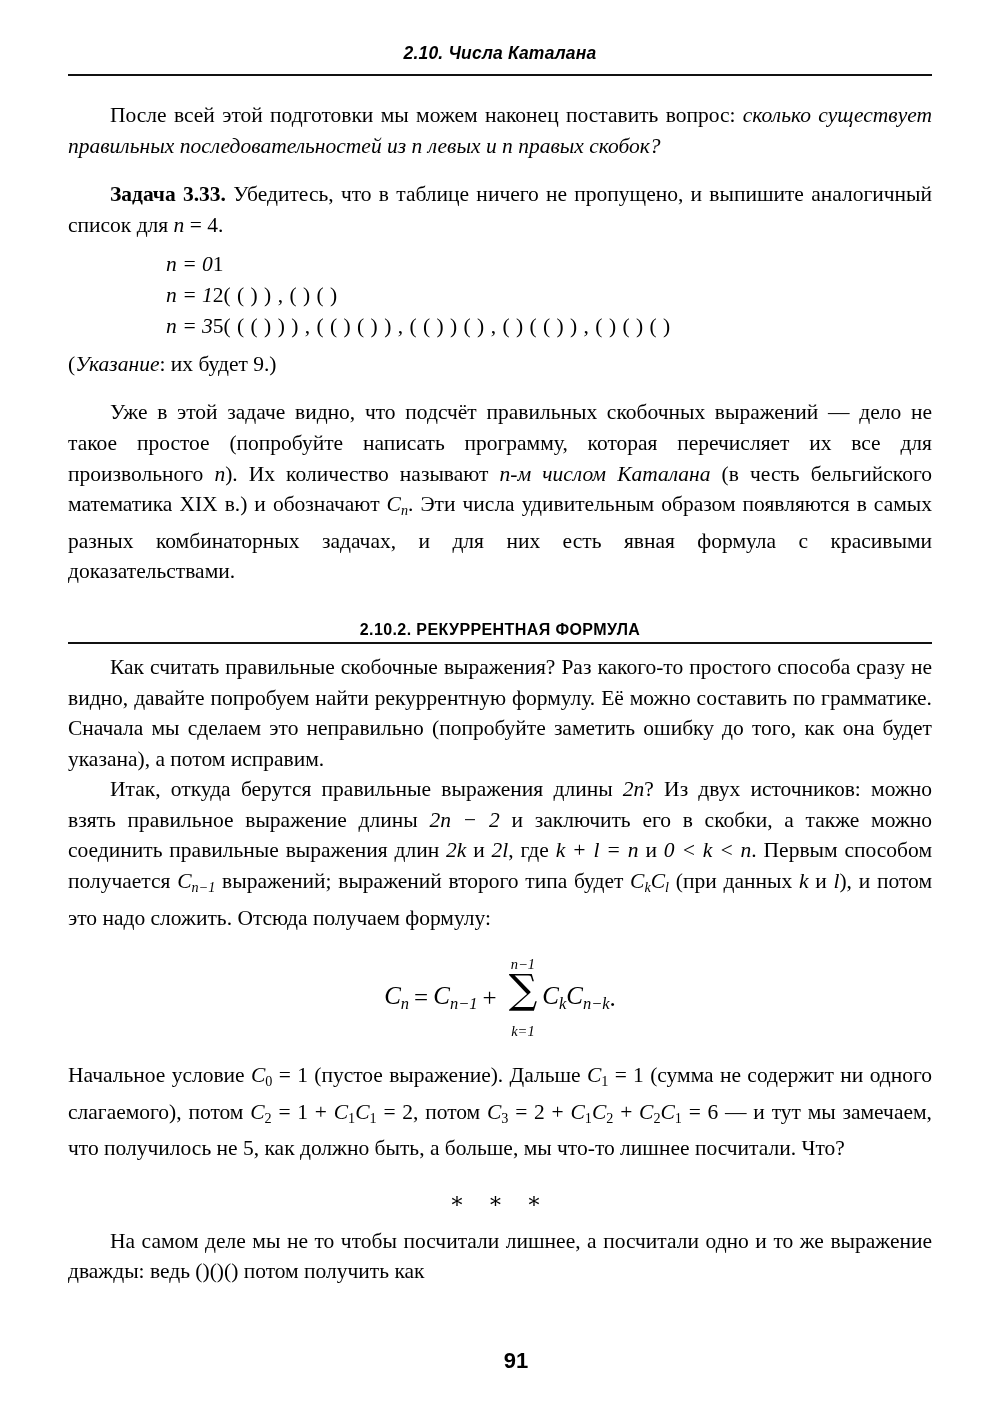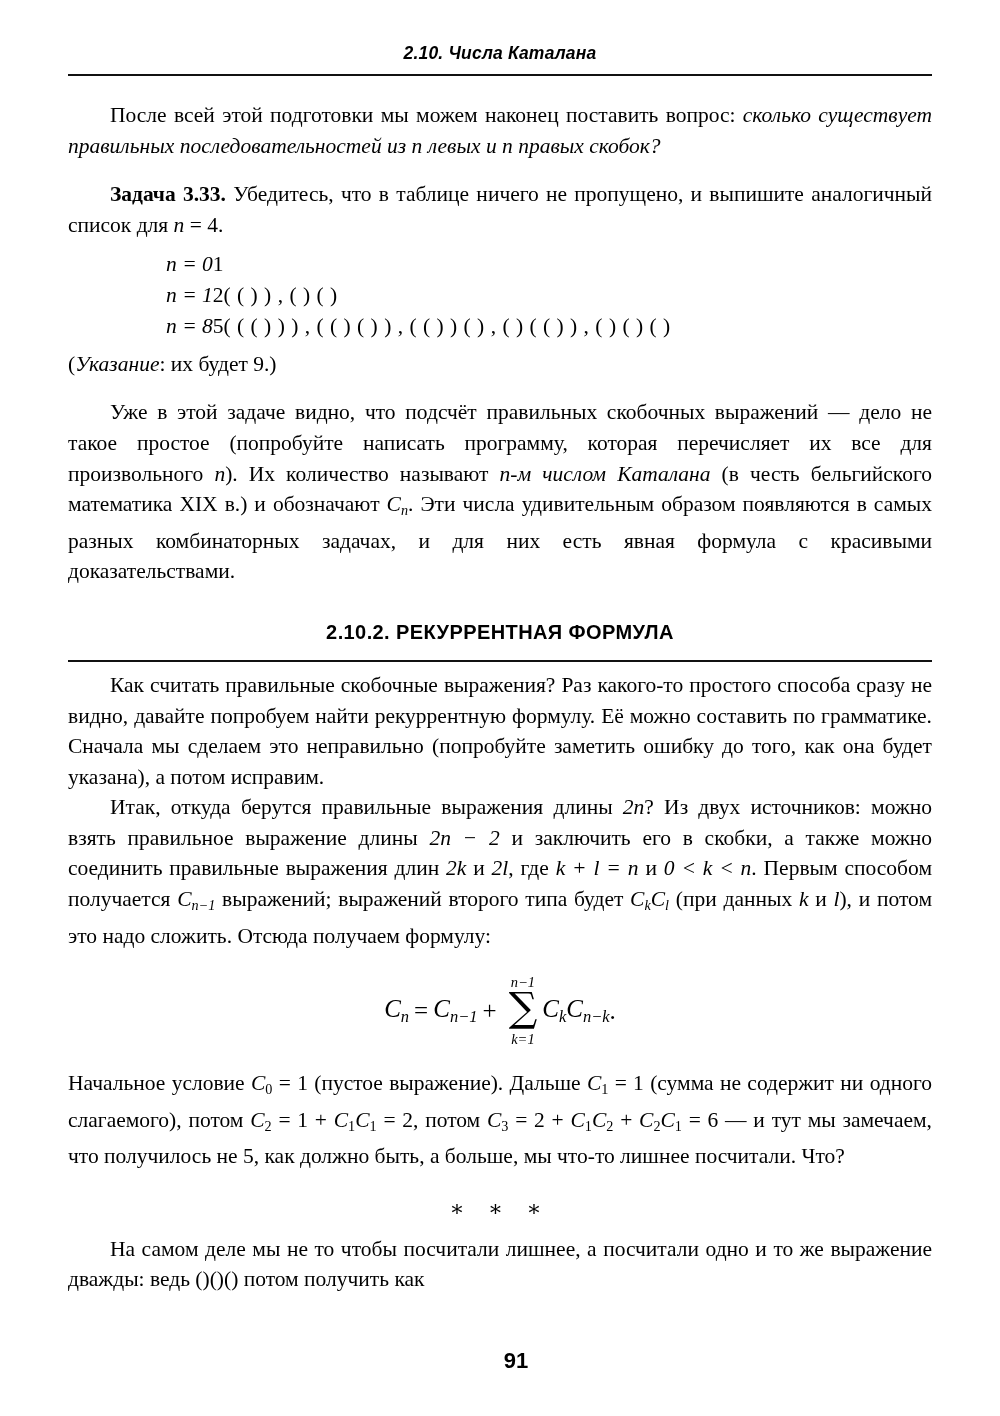--- a/index.html
+++ b/index.html
@@ -104,24 +104,24 @@
   }
 
   
   .subhead-wrap {
     margin-top: 34px;
     margin-bottom: 8px;
   }
   .subhead {
     font-family: "Liberation Sans", "DejaVu Sans", sans-serif;
     font-weight: bold;
-    font-size: 20px;
+    font-size: 16px;
     text-align: center;
     letter-spacing: 0.4px;
-    padding-bottom: 16px;
+    padding-bottom: 3px;
   }
   .subhead-rule {
     border-bottom: 2.6px solid #111;
     width: 100%;
   }
 
   
   .display-formula {
     margin: 24px 0 22px 0;
     text-align: center;
@@ -139,21 +139,21 @@
     align-items: center;
     margin: 0 5px 0 7px;
     font-style: normal;
     line-height: 1;
   }
   .sum-lim {
     font-size: 14.5px;
     font-style: italic;
   }
   .sum-lim.top { margin-bottom: 1px; }
-  .sum-lim.bot { margin-top: 8px; }
+  .sum-lim.bot { margin-top: 18px; }
   .sum-sign {
     font-family: "DejaVu Serif", "Liberation Serif", serif;
     font-size: 40px;
     line-height: 0.82;
     font-style: normal;
     font-weight: 500;
   }
   .op { font-style: normal; padding: 0 5px; }
 
   
@@ -199,21 +199,21 @@
           <td class="c-n">n = 0</td>
           <td class="c-cnt">1</td>
           <td class="c-seq"></td>
         </tr>
         <tr>
           <td class="c-n">n = 1</td>
           <td class="c-cnt">2</td>
           <td class="c-seq">( ( ) ) , ( ) ( )</td>
         </tr>
         <tr>
-          <td class="c-n">n = 8</td>
+          <td class="c-n">n = 3</td>
           <td class="c-cnt">5</td>
           <td class="c-seq">( ( ( ) ) ) , ( ( ) ( ) ) , ( ( ) ) ( ) , ( ) ( ( ) ) , ( ) ( ) ( )</td>
         </tr>
       </tbody>
     </table>
 
     <div class="hint"><span>(</span><span class="it">Указание</span><span>: их будет 9.)</span></div>
 
     <p class="para gap"><span>Уже в этой задаче видно, что подсчёт правильных скобочных выражений — дело не такое простое (попробуйте написать программу, которая перечисляет их все для произвольного </span><span class="m">n</span><span>). Их количество называют </span><span class="it">n-м числом Каталана</span><span> (в честь бельгийского математика XIX в.) и обозначают </span><span class="m">C</span><sub>n</sub><span>. Эти числа удивительным образом появляются в самых разных комбинаторных задачах, и для них есть явная формула с красивыми доказательствами.</span></p>
 

